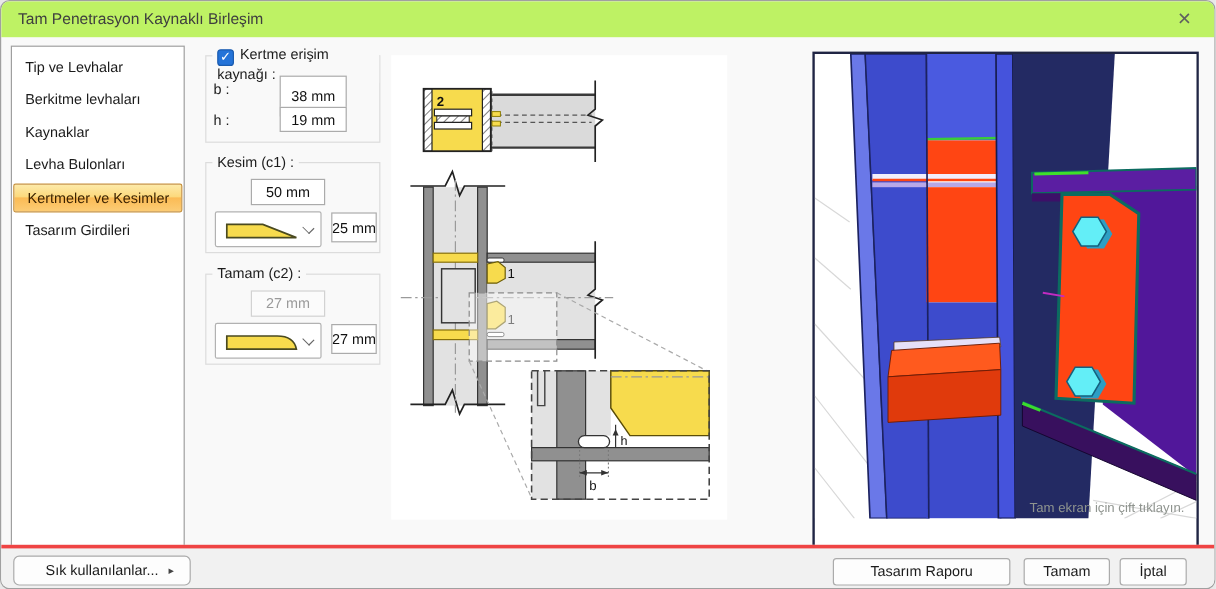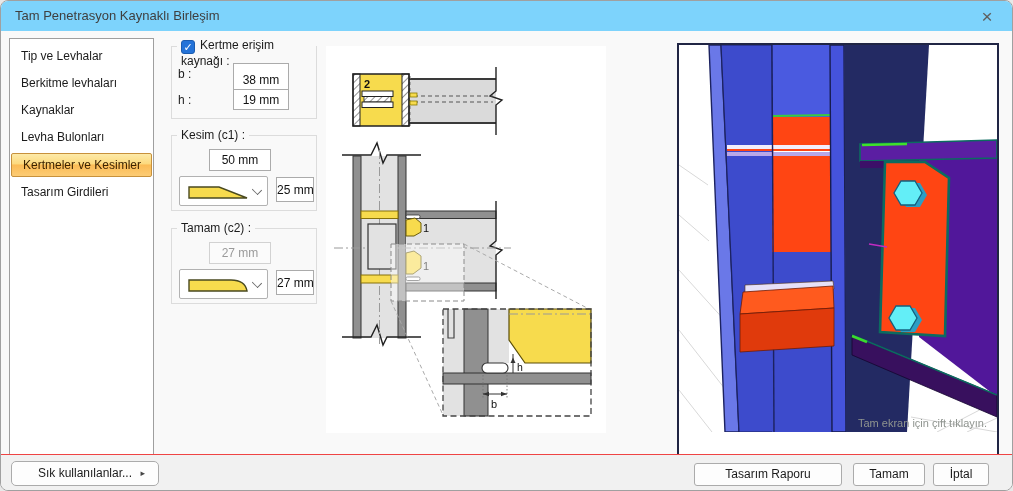--- a/index.html
+++ b/index.html
@@ -1,19 +1,19 @@
 <!DOCTYPE html>
 <html><head>
 <meta charset="utf-8">
 <style>
   html,body{margin:0;padding:0;background:#e8e8e8;}
   *{box-sizing:border-box;font-family:"Liberation Sans","DejaVu Sans",sans-serif;}
   .dialog{position:relative;width:1013px;height:491px;background:#f9f9f9;
     border:1px solid #a0a0a0;border-radius:8px;overflow:hidden;}
-  .titlebar{position:absolute;left:0;top:0;width:100%;height:30px;background:#7dd3fc;}
+  .titlebar{position:absolute;left:0;top:0;width:100%;height:30px;background:#bef264;}
   .title{position:absolute;left:14px;top:7px;font-size:13px;color:#3f3f3f;}
   .close-btn{position:absolute;right:12px;top:4px;width:26px;height:24px;text-align:center;
     font-size:19px;line-height:23px;color:#5f5f5f;cursor:pointer;}
   .sidebar{position:absolute;left:8px;top:37px;width:145px;height:419px;background:#ffffff;
     border:1px solid #9f9f9f;}
   .side-item{position:relative;height:27px;line-height:27px;padding-left:11px;font-size:12px;
     color:#1b1b1b;cursor:pointer;}
   .side-item.selected{background:linear-gradient(#fdeaa9 0%,#fcd97d 45%,#fbbb55 50%,#fccc75 100%);
     border:1px solid #c7913c;border-radius:2px;color:#3c2300;height:24px;line-height:22px;margin:2px 1px;}
   .groupbox{position:absolute;border:1px solid #dcdcdc;background:transparent;}
@@ -25,21 +25,21 @@
     text-align:center;padding:0;}
   .mm-input.disabled{border-color:#d2d2d2;color:#9a9a9a;background:#fbfbfb;}
   .dropdown{position:absolute;width:89px;height:30px;border:1px solid #b2b2b2;border-radius:2px;
     background:#fff;cursor:pointer;}
   .dropdown svg{position:absolute;left:7px;top:5px;}
   .chev{position:absolute;right:6px;top:9px;width:8px;height:8px;border-right:1.6px solid #666;
     border-bottom:1.6px solid #666;transform:rotate(45deg) scale(1,.8);}
   .canvas2d{position:absolute;left:325px;top:45px;width:280px;height:387px;background:#fff;}
   .viewer3d{position:absolute;left:676px;top:42px;width:322px;height:476px;background:#fff;
     border:2px solid #202544;}
-  .footer{position:absolute;left:0;bottom:0;width:100%;height:36px;background:#f1f1f1;border-top:1px solid #ef4444;}
+  .footer{position:absolute;left:0;bottom:0;width:100%;height:36px;background:#f1f1f1;border-top:3px solid #ef4444;}
   .btn{position:absolute;background:#fdfdfd;border:1px solid #ababab;border-radius:3px;
     font-size:12px;color:#1b1b1b;text-align:center;cursor:pointer;}
   .fav-btn{left:10px;top:6px;width:148px;height:25px;line-height:23px;border-radius:5px;}
   .fav-arrow{position:absolute;right:13px;top:0;font-size:9px;color:#444;}
 </style>
 </head>
 <body>
 
 <div class="dialog">
 

